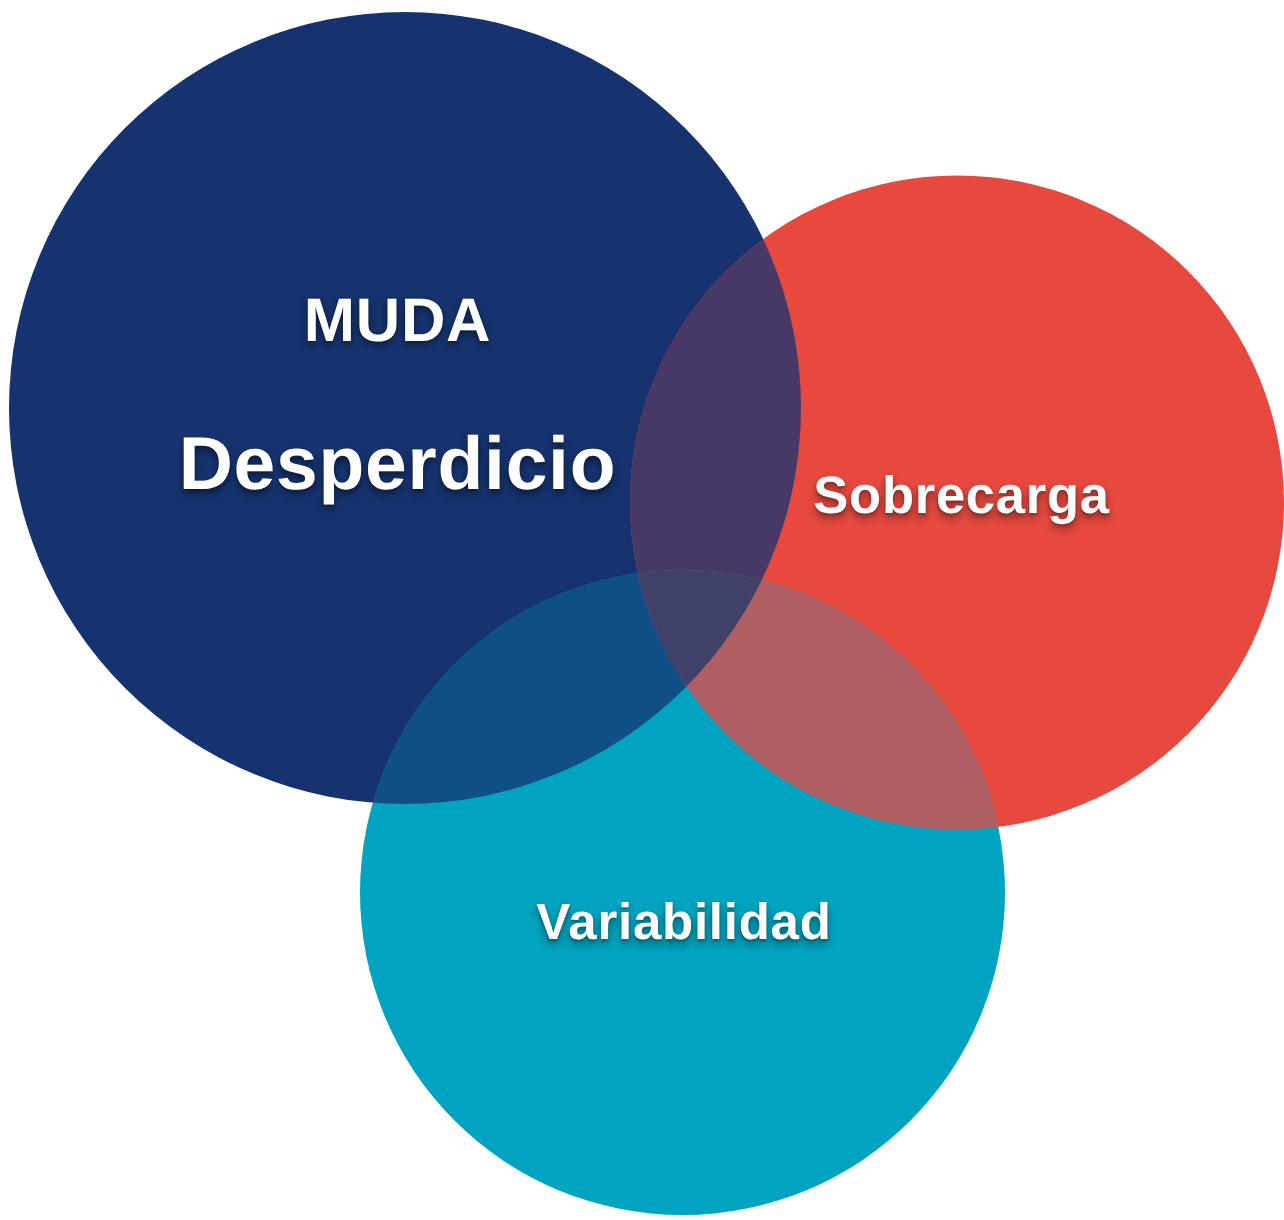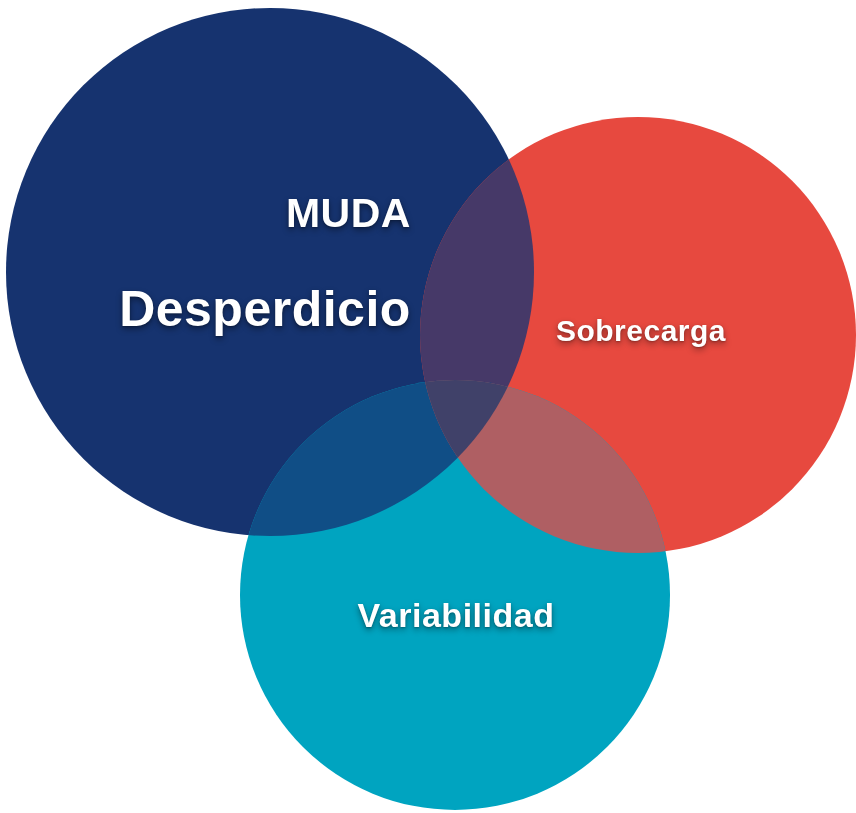--- a/index.html
+++ b/index.html
@@ -18,36 +18,36 @@
     background: #ffffff;
   }
   .canvas svg {
     position: absolute;
     left: 0;
     top: 0;
   }
   .label {
     position: absolute;
     transform: translate(-50%, -50%);
-    text-align: right;
+    text-align: center;
     color: #ffffff;
     font-weight: bold;
     white-space: nowrap;
     text-shadow: 0 3px 6px rgba(0,0,0,0.40), 0 1px 2px rgba(0,0,0,0.25);
     pointer-events: none;
   }
   .label .t1, .label .t2 { letter-spacing: 0.5px; }
 
   .label-muda { left: 265px; top: 260px; }
   .label-muda .t1 { font-size: 41px; line-height: 50px; }
   .label-muda .t2 { font-size: 50px; line-height: 46px; margin-top: 48px; }
 
   .label-muri { left: 641px; top: 331px; }
   .label-muri .t1 { font-size: 37px; line-height: 42px; }
-  .label-muri .t2 { font-size: 30px; line-height: 40px; }
+  .label-muri .t2 { font-size: 35px; line-height: 40px; }
 
   .label-mura { left: 456px; top: 593px; }
   .label-mura .t1 { font-size: 36px; line-height: 40px; }
   .label-mura .t2 { font-size: 34px; line-height: 38px; margin-top: 44px; }
 </style>
 </head>
 <body>
 
 <div class="canvas">
 

